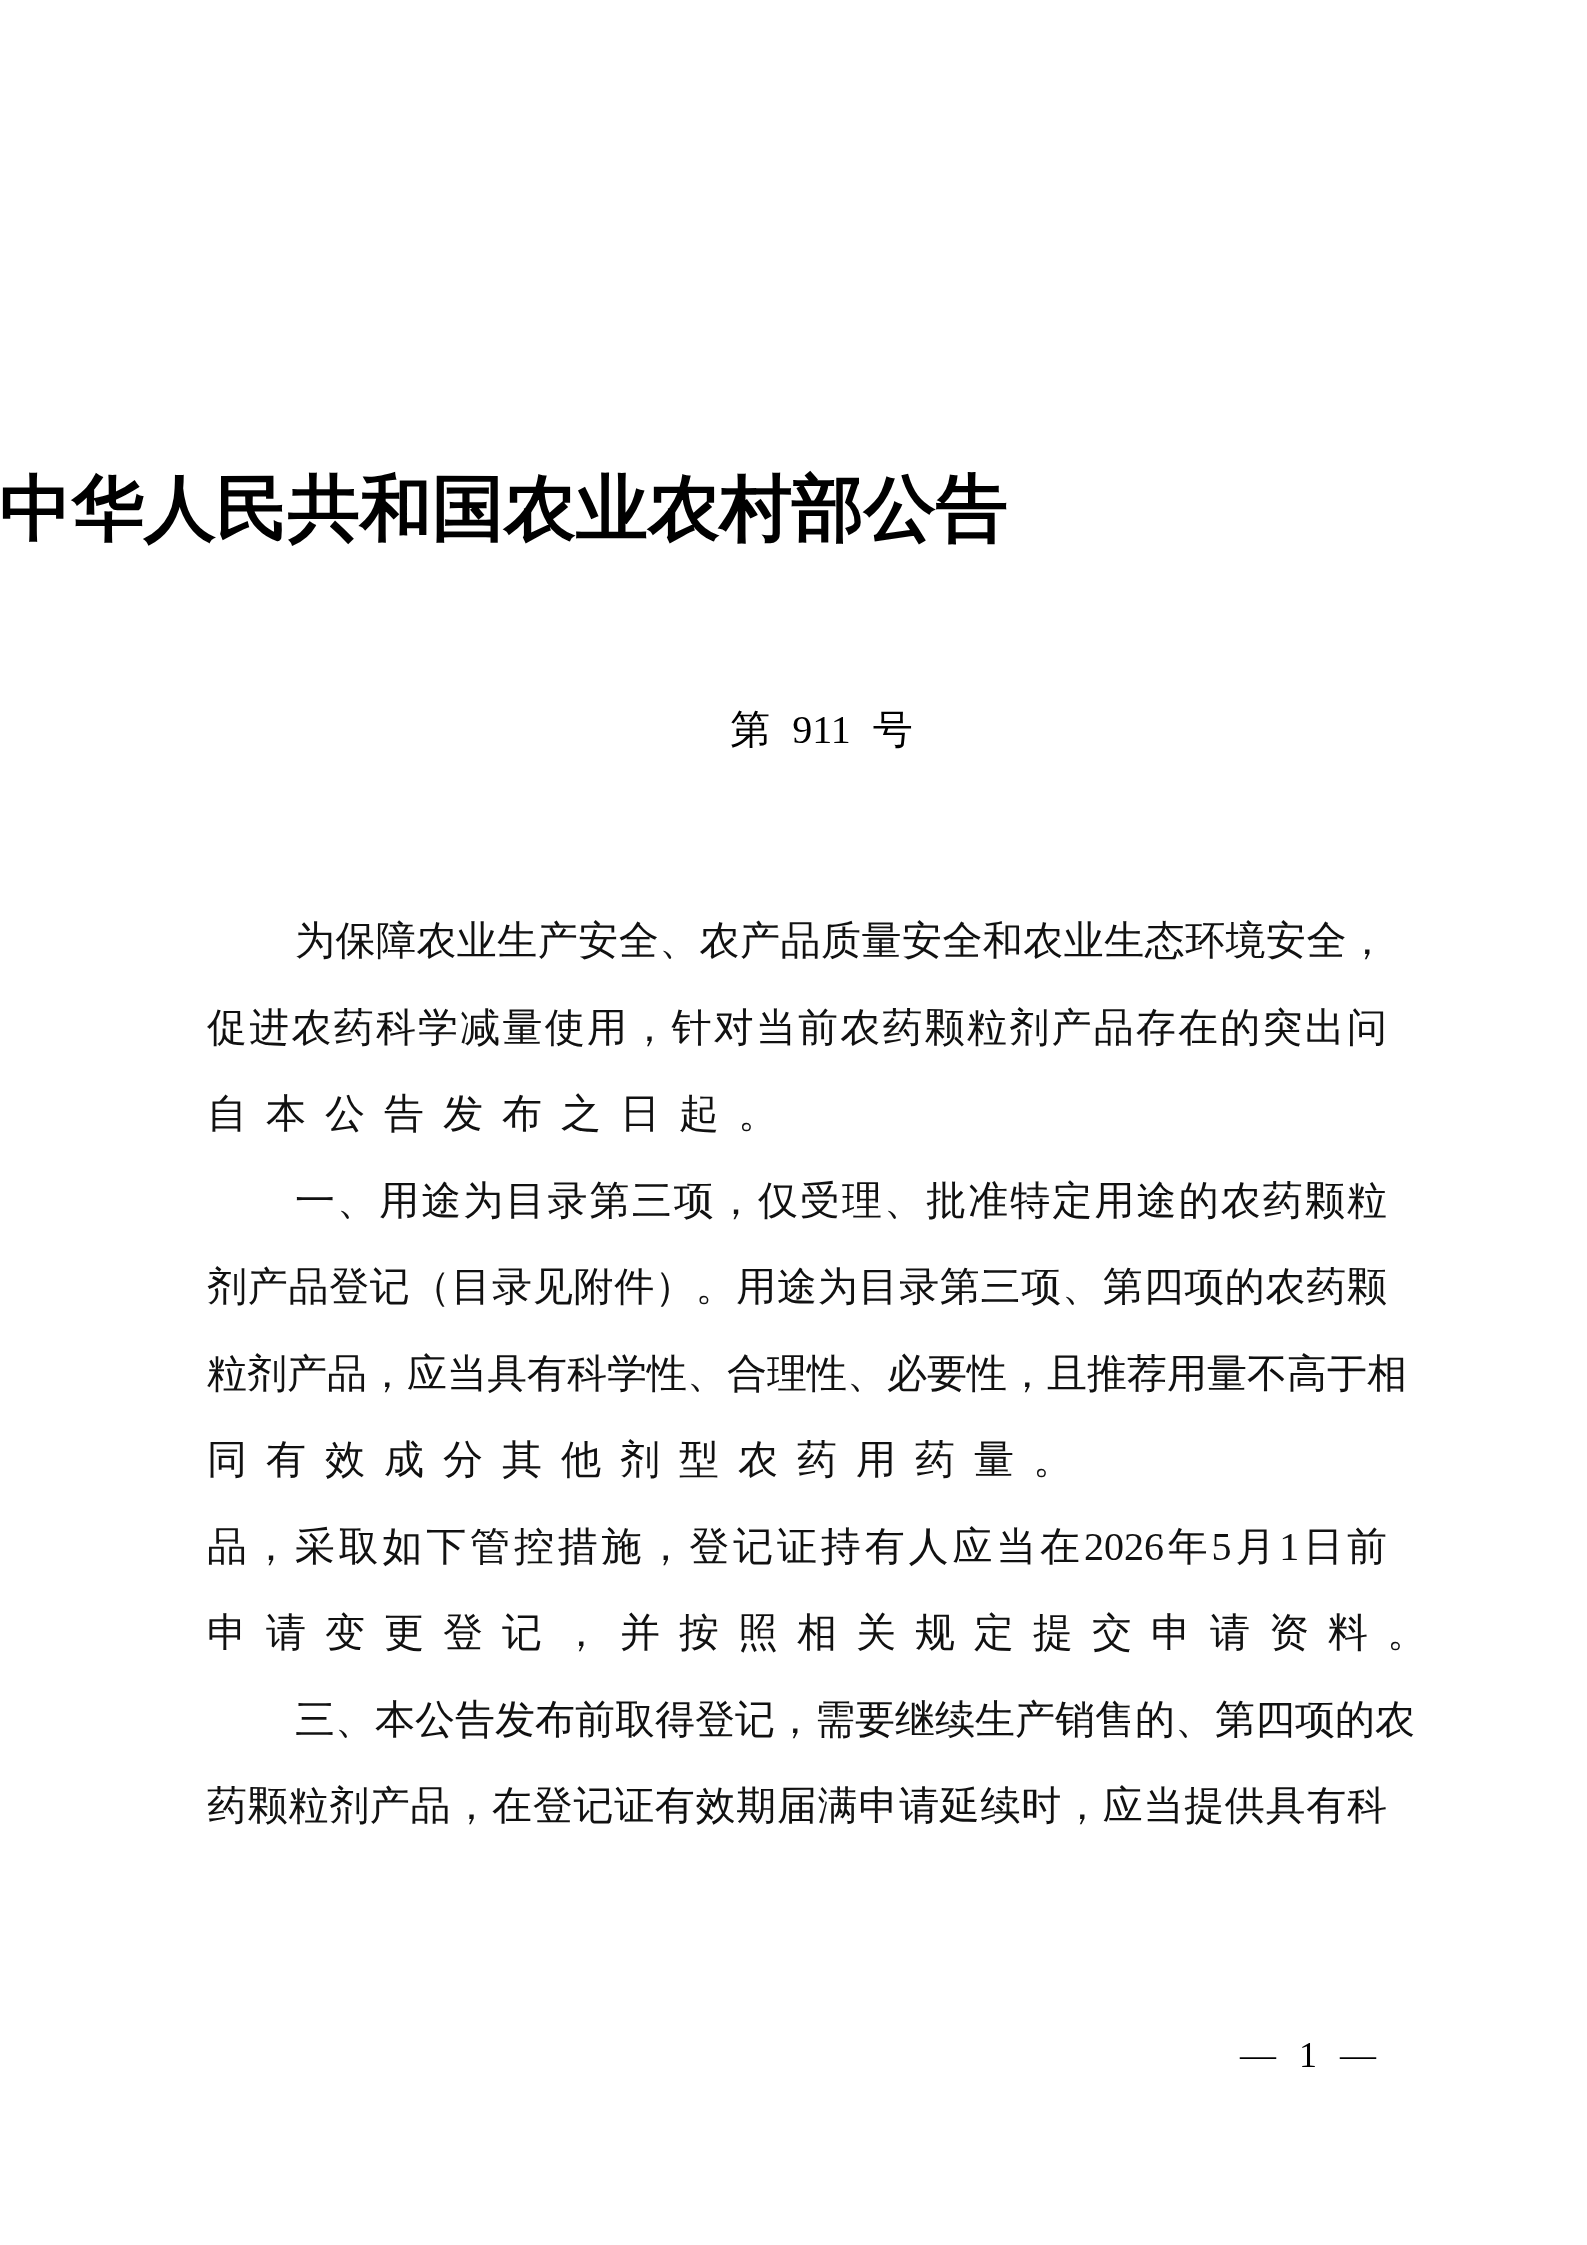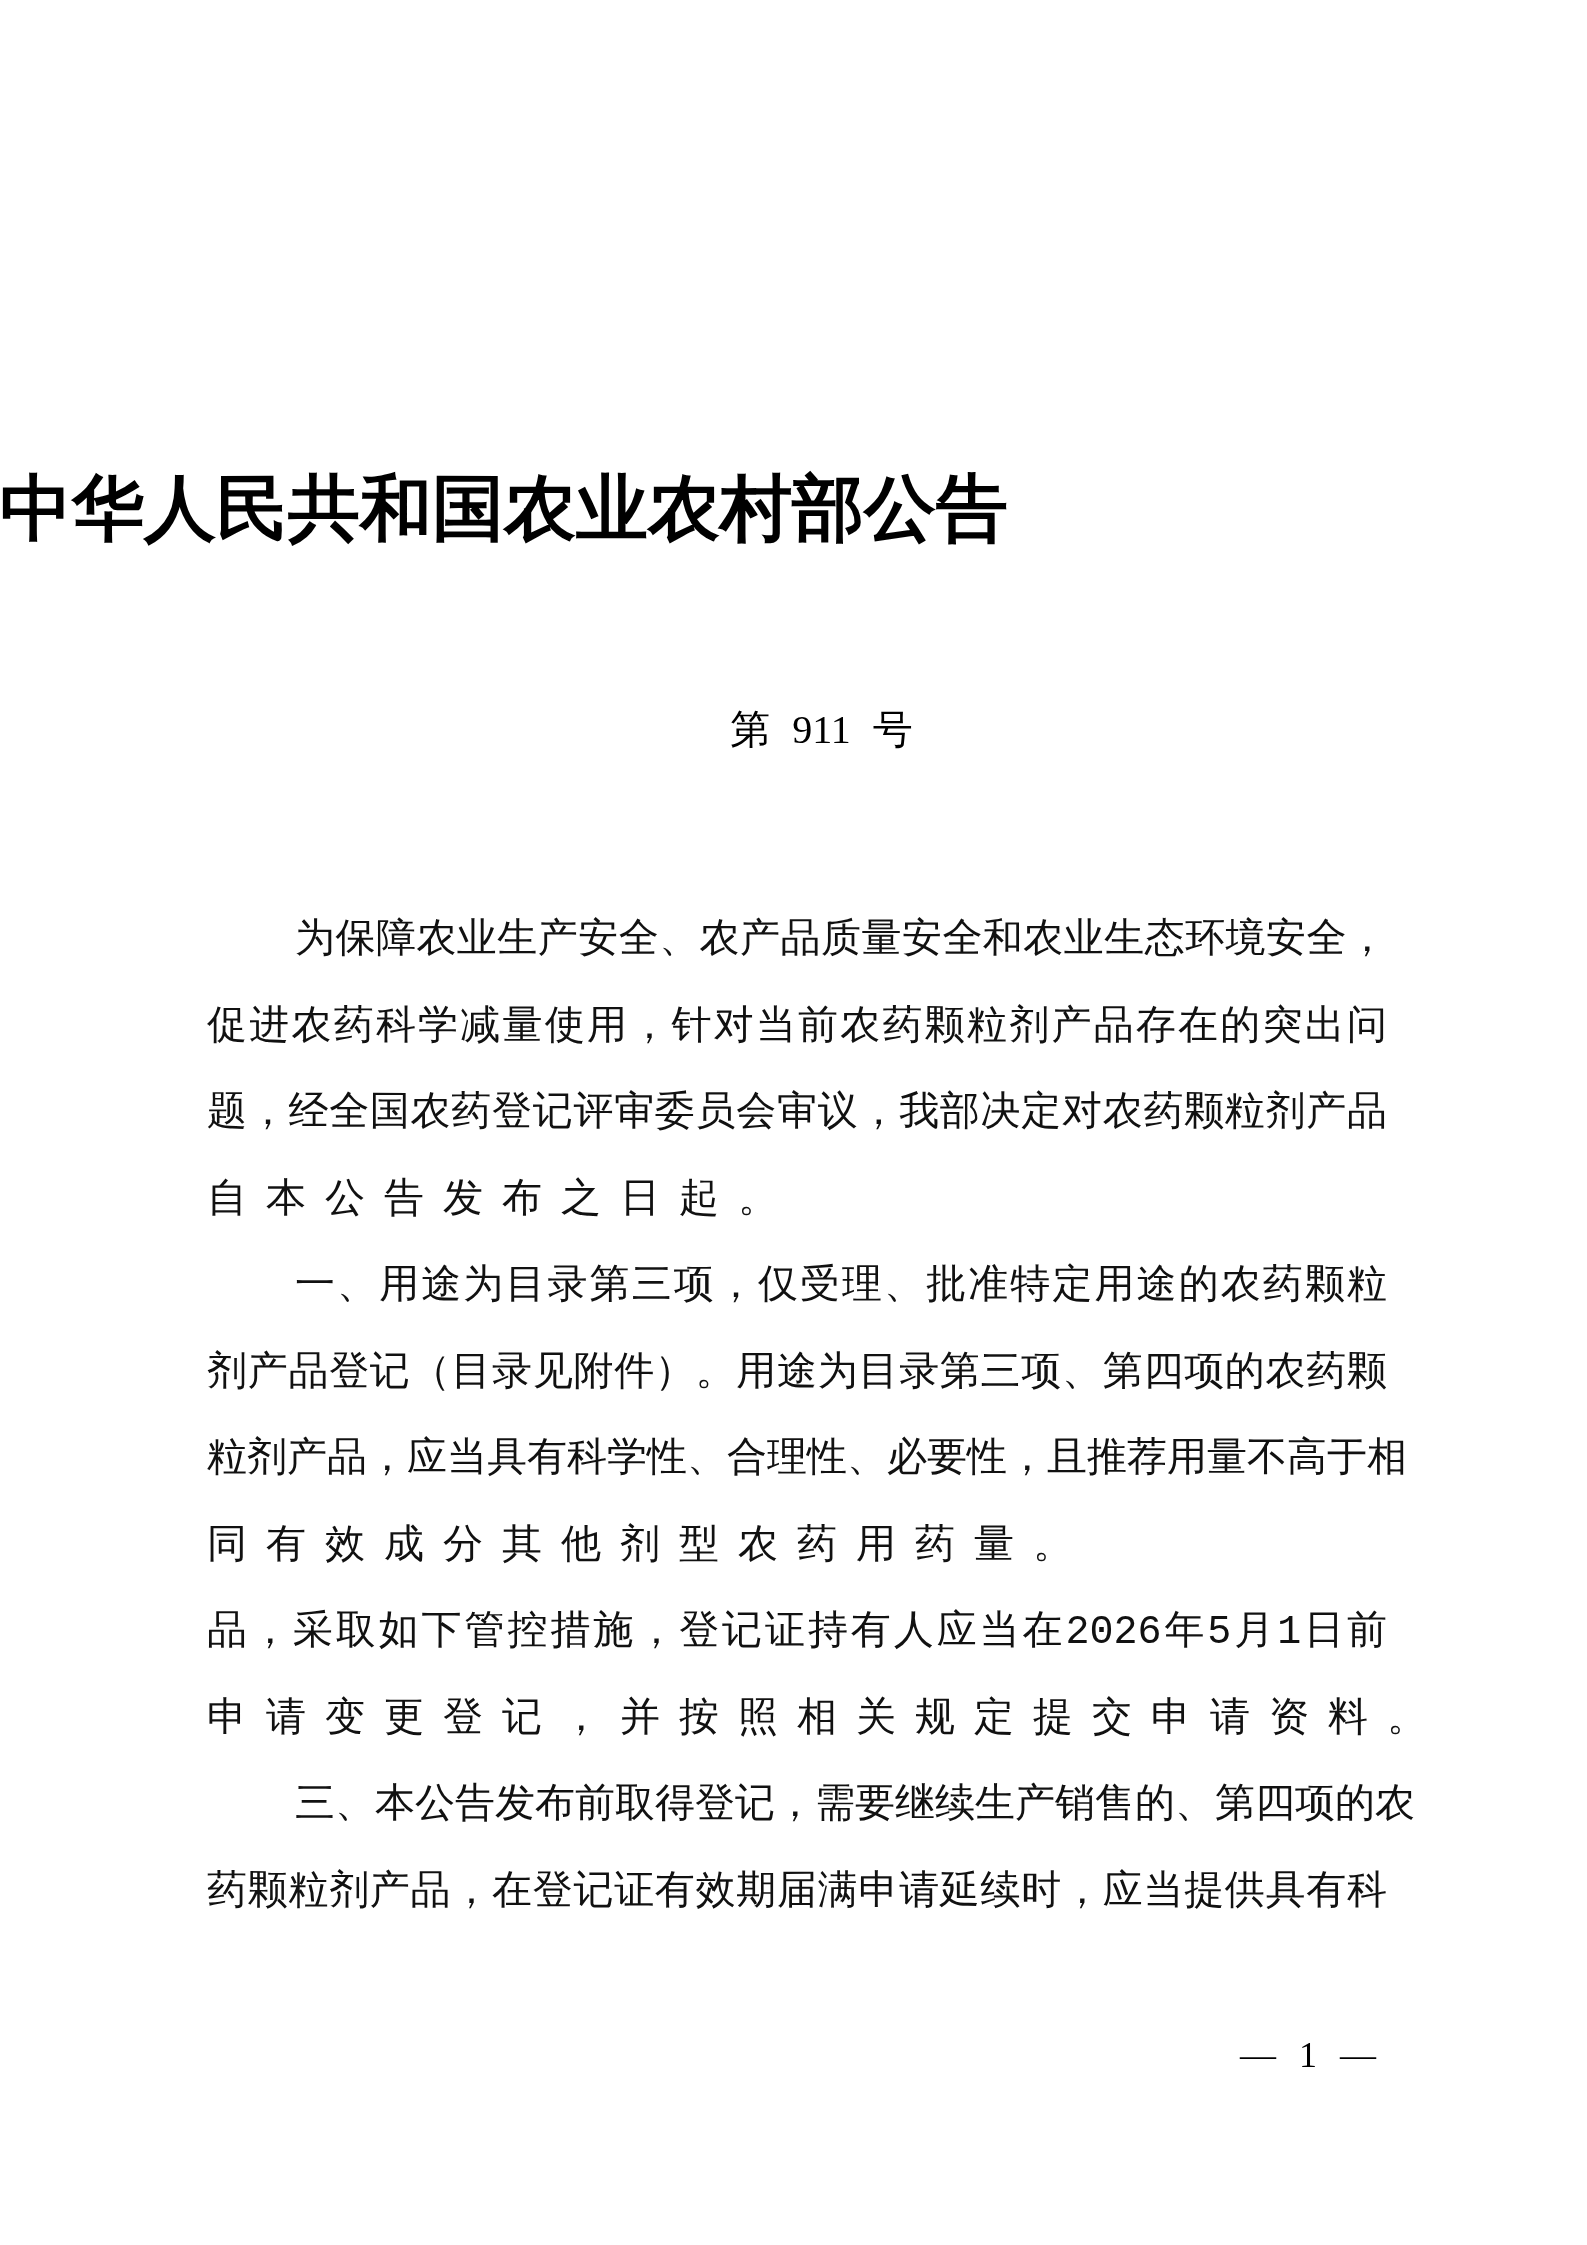--- a/index.html
+++ b/index.html
@@ -44,21 +44,21 @@
       line-height: 60px;
       color: #000;
       word-spacing: 12px;
       padding-left: 28px;
     }
     .body-text {
       position: absolute;
       left: 207px;
       top: 898px;
       width: 1180px;
-      font-family: Liberation Mono, monospace;
+      font-family: Liberation Serif, serif;
       font-size: 40px;
       color: #111;
     }
     .line {
       height: 86.5px;
       line-height: 86.5px;
       white-space: nowrap;
       text-align: justify;
       text-align-last: justify;
       letter-spacing: 0px;
@@ -88,21 +88,20 @@
 
   <div class="title">中华人民共和国农业农村部公告</div>
 
   <div class="doc-number">第 911 号</div>
 
   <div class="body-text">
 
     <div>
       <div class="line indent">为保障农业生产安全、农产品质量安全和农业生态环境安全，</div>
       <div class="line">促进农药科学减量使用，针对当前农药颗粒剂产品存在的突出问</div>
-      <div class="line">题，经全国农药登记评审委员会审议，我部决定对农药颗粒剂产品</div>
       <div class="line last">自本公告发布之日起。</div>
     </div>
 
     <div>
       <div class="line indent">一、用途为目录第三项，仅受理、批准特定用途的农药颗粒</div>
       <div class="line">剂产品登记（目录见附件）。用途为目录第三项、第四项的农药颗</div>
       <div class="line">粒剂产品，应当具有科学性、合理性、必要性，且推荐用量不高于相</div>
       <div class="line last">同有效成分其他剂型农药用药量。</div>
     </div>
 

